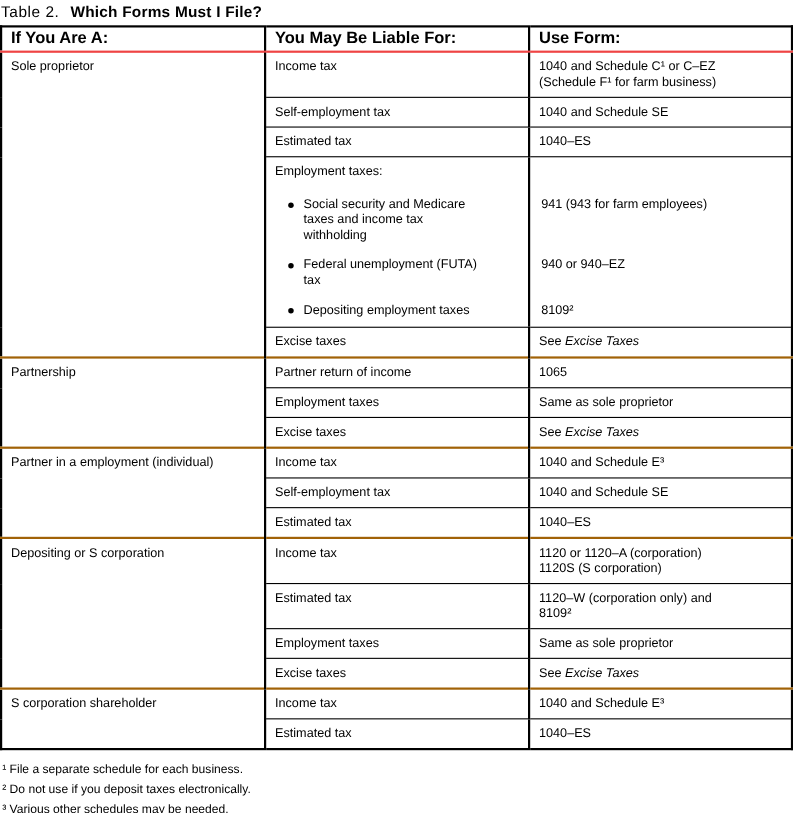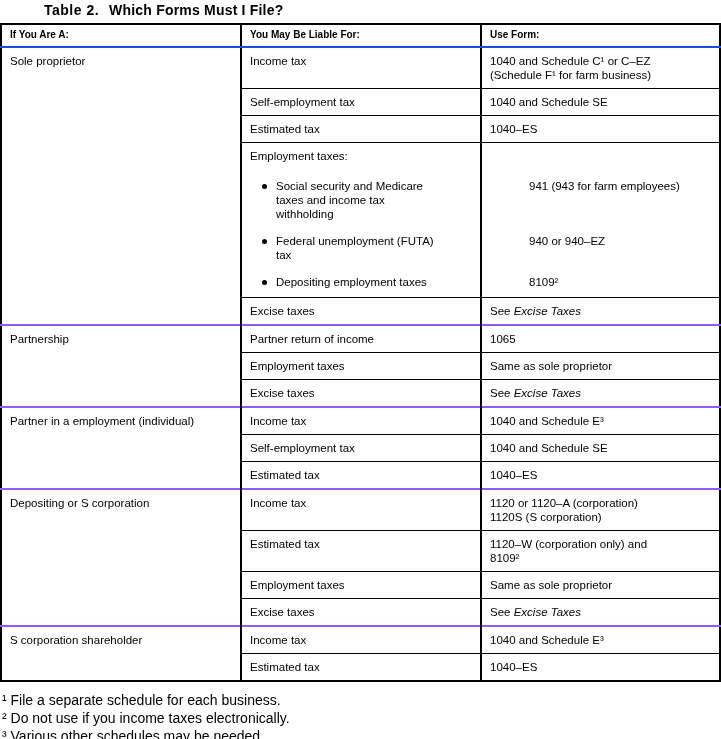--- a/index.html
+++ b/index.html
@@ -7,57 +7,57 @@
     width: 721px; height: 739px;
     background: #ffffff;
     color: #000000;
     font-family: "Liberation Sans", sans-serif;
     overflow: hidden;
   }
   .page { width: 721px; padding: 1px 0 0 0; }
 
   
   .title-bar { padding: 1px 0 5px 1px; font-size: 14px; line-height: 16px; }
-  .title-prefix { font-weight: bold; letter-spacing: 0.5px; margin-right: 10px; margin-left: 43px; }
+  .title-prefix { font-weight: normal; letter-spacing: 0.5px; margin-right: 10px; }
   .title-main { font-weight: bold; letter-spacing: 0.2px; }
 
   
   table.forms {
     width: 719px;
     border-collapse: collapse;
     table-layout: fixed;
     border: 2px solid #000;
   }
   col.c1 { width: 240px; }
   col.c2 { width: 240px; }
   col.c3 { width: 239px; }
 
   th {
     text-align: left;
-    font-size: 10px;
+    font-size: 15px;
     line-height: 14px;
     font-weight: bold;
     padding: 3px 8px 4px 8px;
-    border-bottom: 2px solid #1d4ed8;
+    border-bottom: 2px solid #ef4444;
     border-right: 2px solid #000;
     white-space: nowrap;
   }
   th:last-child { border-right: none; }
 
   td {
     vertical-align: top;
     font-size: 11.5px;
     line-height: 14px;
     padding: 6px 8px;
     border-right: 2px solid #000;
     border-top: 1px solid #000;
     white-space: pre-line;
   }
   td:last-child { border-right: none; }
-  tr.g-start td { border-top: 2px solid #8b5cf6; }
+  tr.g-start td { border-top: 2px solid #a16207; }
 
   
   td.cell-emp {
     padding: 0;
     position: relative;
     white-space: normal;
   }
   td.cell-emp::after {
     content: "";
     position: absolute;
@@ -72,36 +72,35 @@
   .emp-row.r-item:last-child { margin-bottom: 0; }
   .emp-left {
     width: 238px;
     padding: 0 8px;
     white-space: pre-line;
   }
   .emp-right {
     flex: 1;
     padding: 0 8px 0 12px;
     white-space: pre-line;
-    margin-left: 37px;
   }
   .bullet-item { position: relative; padding-left: 26px; }
   .bullet-dot {
     position: absolute;
     left: 12px; top: 5px;
     width: 5px; height: 5px;
     border-radius: 50%;
     background: #000;
   }
 
   i { font-style: italic; }
 
   
   .footnotes { margin-top: 9px; padding-left: 2px; }
-  .footnote { font-size: 14px; line-height: 18px; }
+  .footnote { font-size: 11px; line-height: 18px; }
 </style>
 </head>
 <body>
 
 <div class="page">
 
   <div class="title-bar">
     <span class="title-prefix">Table 2.</span><span class="title-main">Which Forms Must I File?</span>
   </div>
 
@@ -214,17 +213,17 @@
         </tr>
         <tr>
           <td class="cell-liable">Estimated tax</td>
           <td class="cell-form">1040–ES</td>
         </tr>
       </tbody>
   </table>
 
   <div class="footnotes">
     <div class="footnote">¹ File a separate schedule for each business.</div>
-    <div class="footnote">² Do not use if you income taxes electronically.</div>
+    <div class="footnote">² Do not use if you deposit taxes electronically.</div>
     <div class="footnote">³ Various other schedules may be needed.</div>
   </div>
 
 </div>
 
 </body></html>

